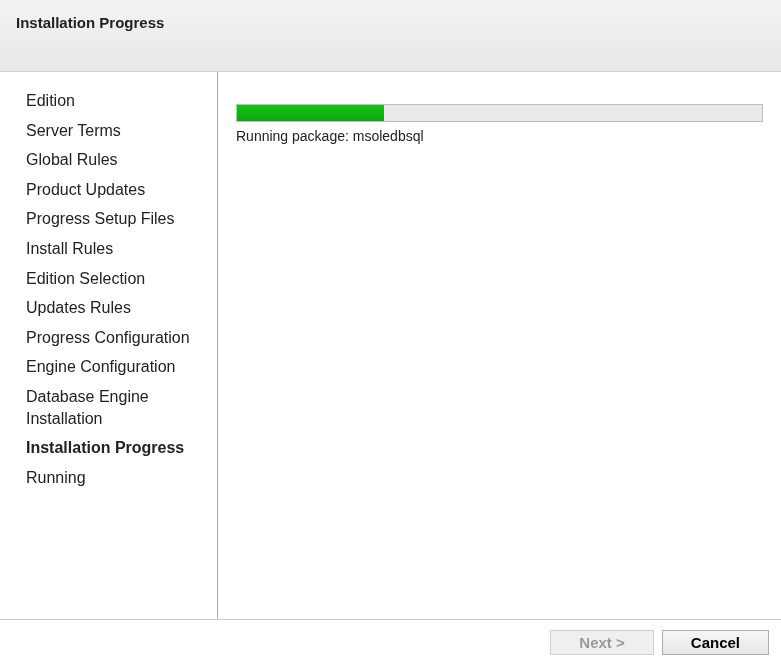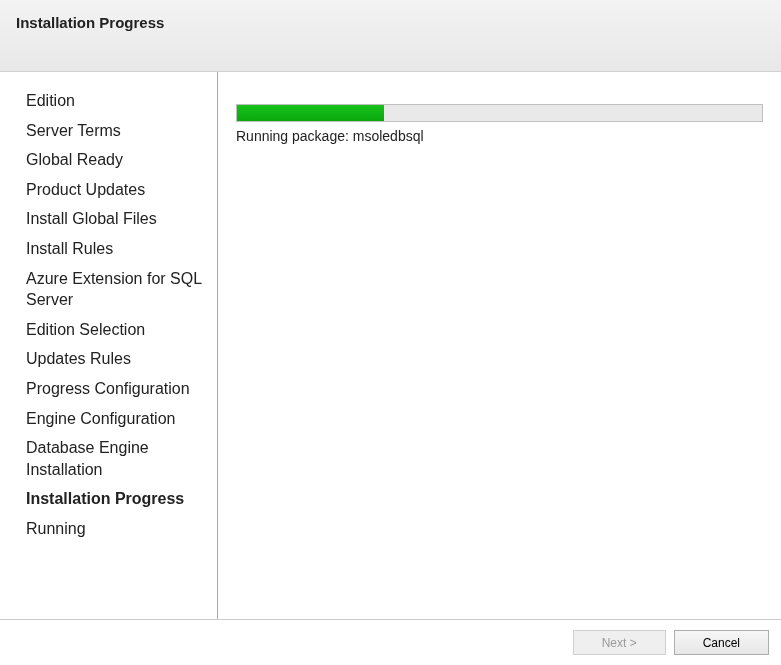--- a/index.html
+++ b/index.html
@@ -76,50 +76,50 @@
       border-top: 1px solid #cccccc;
       padding: 10px 12px;
       display: flex;
       justify-content: flex-end;
       gap: 8px;
       background: #ffffff;
     }
     .btn {
       min-width: 82px;
       height: 25px;
-      font-size: 12px;
+      font-size: 15px;
       font-family: inherit;
       background: linear-gradient(to bottom, #f6f6f6, #e7e7e7);
       border: 1px solid #adadad;
       cursor: pointer;
       padding: 0 28px;
+      font-weight: bold;
     }
     .btn:disabled {
       color: #9a9a9a;
       background: #efefef;
       border-color: #cfcfcf;
       cursor: default;
     }
   </style>
 </head>
 <body>
 
 <div class="header">
   <div class="header-title">Installation Progress</div>
 </div>
 
 <div class="body">
   <div class="sidebar">
       <div class="sidebar-item">Edition</div>
       <div class="sidebar-item">Server Terms</div>
-      <div class="sidebar-item">Global Ready</div>
+      <div class="sidebar-item">Global Rules</div>
       <div class="sidebar-item">Product Updates</div>
-      <div class="sidebar-item">Install Global Files</div>
+      <div class="sidebar-item">Progress Setup Files</div>
       <div class="sidebar-item">Install Rules</div>
-      <div class="sidebar-item">Azure Extension for SQL Server</div>
       <div class="sidebar-item">Edition Selection</div>
       <div class="sidebar-item">Updates Rules</div>
       <div class="sidebar-item">Progress Configuration</div>
       <div class="sidebar-item">Engine Configuration</div>
       <div class="sidebar-item">Database Engine Installation</div>
       <div class="sidebar-item current">Installation Progress</div>
       <div class="sidebar-item">Running</div>
     </div>
 
   <div class="main">

